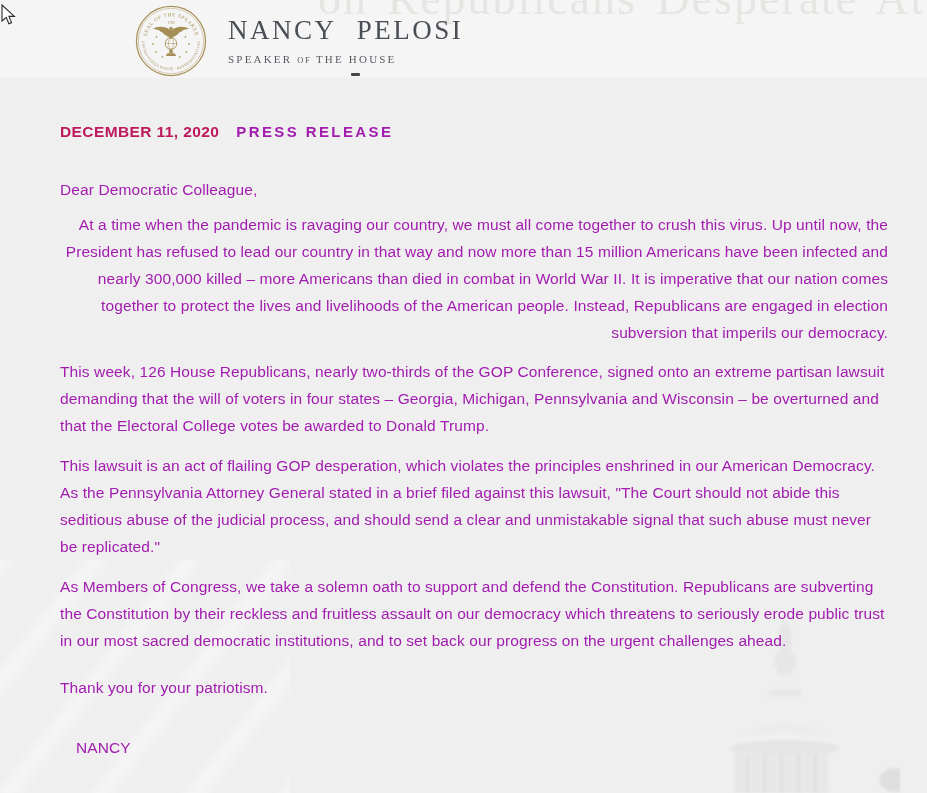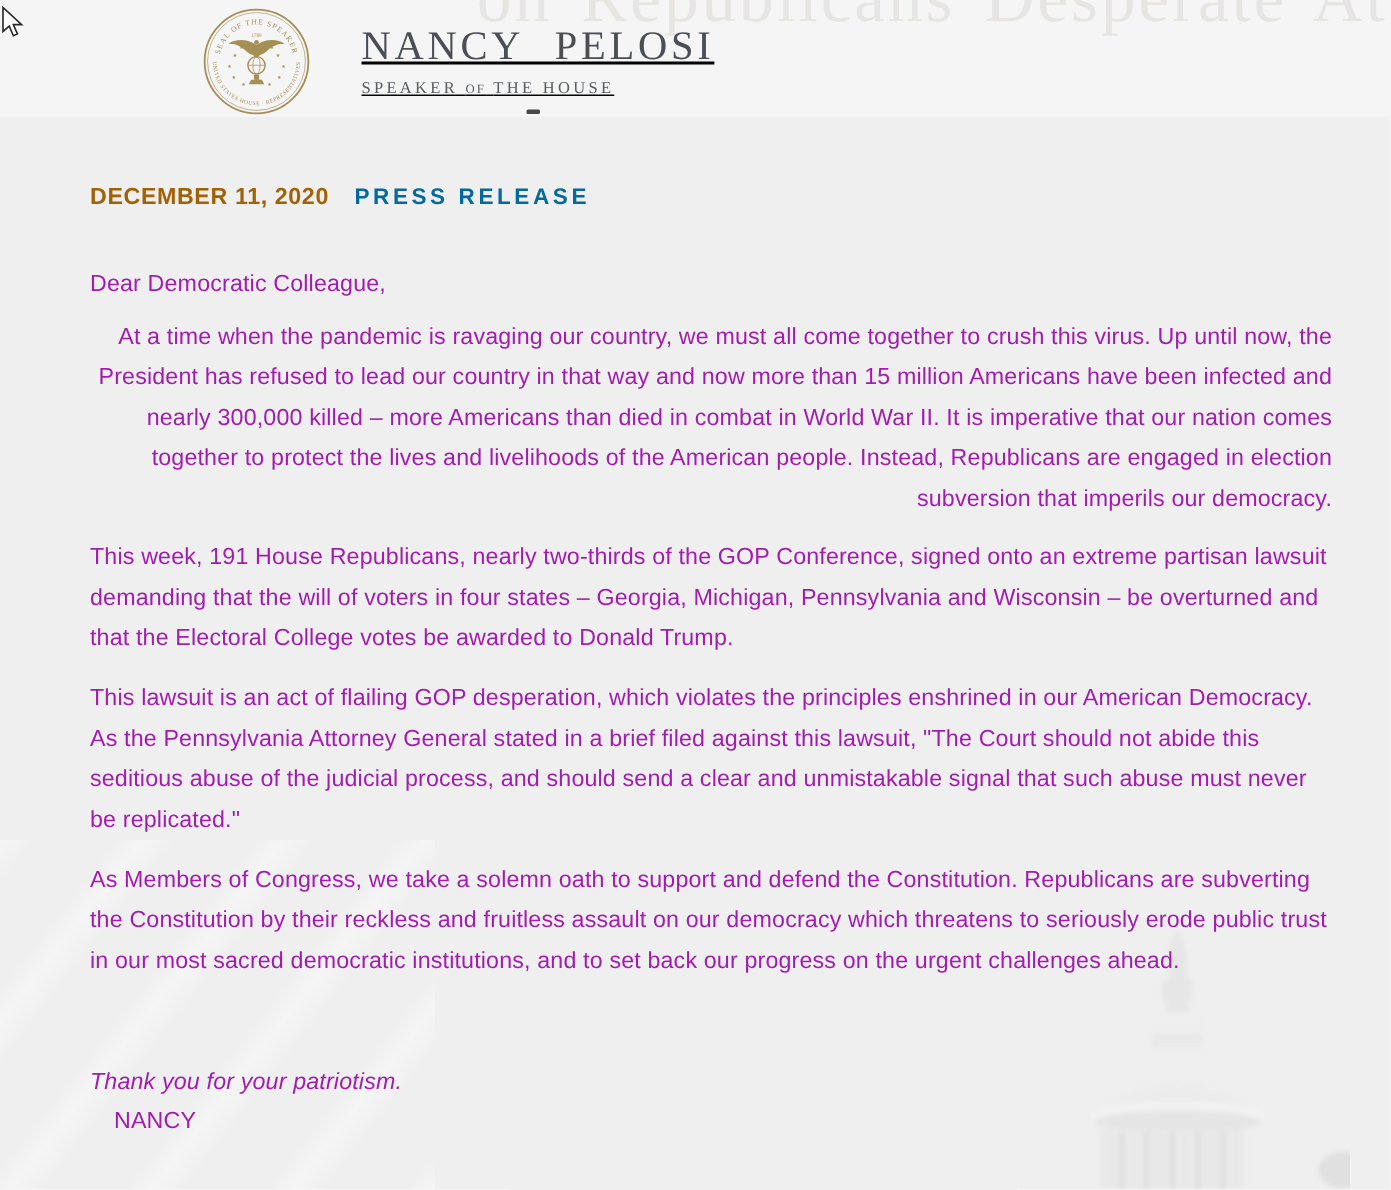--- a/index.html
+++ b/index.html
@@ -28,21 +28,21 @@
   }
   .brand-link {
     position:absolute; top:0; left:0; z-index:1;
     display:block; width:480px; height:78px;
     cursor:pointer;
   }
   .seal {
     position:absolute; left:135px; top:5px;
     width:72px; height:72px;
   }
-  .brand-text { position:absolute; left:241px; top:15px;text-decoration:underline; }
+  .brand-text { position:absolute; left:228px; top:15px; }
   .brand-name {
     font-family:"Liberation Serif", serif;
     font-size:27px; letter-spacing:2.5px; word-spacing:12px;
     color:#4a4f55; white-space:nowrap;
   }
   .brand-sub {
     margin-top:7px;
     font-family:"Liberation Serif", serif;
     font-size:11px; letter-spacing:2.2px;
     color:#585c62; white-space:nowrap;
@@ -55,38 +55,38 @@
   }
 
   
   .meta-row {
     position:absolute; left:60px; top:123px;
     display:flex; align-items:baseline; gap:17px;
     white-space:nowrap;
   }
   .article-date {
     font-size:15.5px; font-weight:bold; letter-spacing:0.4px;
-    color:#a16207;
+    color:#be185d;
   }
   .article-category {
     font-size:15px; font-weight:bold; letter-spacing:2.4px;
-    color:#0369a1; cursor:pointer;
+    color:#a21caf; cursor:pointer;
   }
 
   .letter-text {
     position:absolute; left:60px; width:828px;
     font-size:15.5px; line-height:27px; letter-spacing:0.1px;
     color:#a21caf; margin:0;
   }
   .salutation { top:176px; }
   .p1 { top:211px;text-align:right; }
   .p2 { top:358px; }
   .p3 { top:452px; }
   .p4 { top:573px; }
-  .closing   { top:708px;font-style:italic; }
+  .closing   { top:674px; }
   .signature { top:734px;margin-left:16px; }
 
   
   .dome-watermark {
     position:absolute; left:690px; top:615px;
     width:210px; height:178px;
     opacity:0.9; pointer-events:none;
   }
   .streaks {
     position:absolute; left:-70px; top:560px;
@@ -197,21 +197,21 @@
     </g>
   </svg>
 
   <div class="meta-row">
     <span class="article-date">DECEMBER 11, 2020</span>
     <span class="article-category">PRESS RELEASE</span>
   </div>
 
   <p class="letter-text salutation">Dear Democratic Colleague,</p>
   <p class="letter-text p1">At a time when the pandemic is ravaging our country, we must all come together to crush this virus.  Up until now, the President has refused to lead our country in that way and now more than 15 million Americans have been infected and nearly 300,000 killed – more Americans than died in combat in World War II.   It is imperative that our nation comes together to protect the lives and livelihoods of the American people.  Instead, Republicans are engaged in election subversion that imperils our democracy.</p>
-  <p class="letter-text p2">This week, 191 House Republicans, nearly two-thirds of the GOP Conference, signed onto an extreme partisan lawsuit demanding that the will of voters in four states – Georgia, Michigan, Pennsylvania and Wisconsin – be overturned and that the Electoral College votes be awarded to Donald Trump.</p>
+  <p class="letter-text p2">This week, 126 House Republicans, nearly two-thirds of the GOP Conference, signed onto an extreme partisan lawsuit demanding that the will of voters in four states – Georgia, Michigan, Pennsylvania and Wisconsin – be overturned and that the Electoral College votes be awarded to Donald Trump.</p>
   <p class="letter-text p4">As Members of Congress, we take a solemn oath to support and defend the Constitution.  Republicans are subverting the Constitution by their reckless and fruitless assault on our democracy which threatens to seriously erode public trust in our most sacred democratic institutions, and to set back our progress on the urgent challenges ahead.</p>
   <p class="letter-text p3">This lawsuit is an act of flailing GOP desperation, which violates the principles enshrined in our American Democracy.  As the Pennsylvania Attorney General stated in a brief filed against this lawsuit, "The Court should not abide this seditious abuse of the judicial process, and should send a clear and unmistakable signal that such abuse must never be replicated."</p>
   <p class="letter-text closing">Thank you for your patriotism.</p>
   <p class="letter-text signature">NANCY</p>
 
   <svg class="mouse-cursor" width="16" height="22" viewBox="0 0 16 22">
     <path d="M1,1 L1,17 L5.2,13.4 L7.9,19.8 L10.6,18.6 L7.9,12.4 L13.4,12.4 Z" fill="#ffffff" stroke="#2a2a2a" stroke-width="1.1"></path>
   </svg>
 
 </div>

